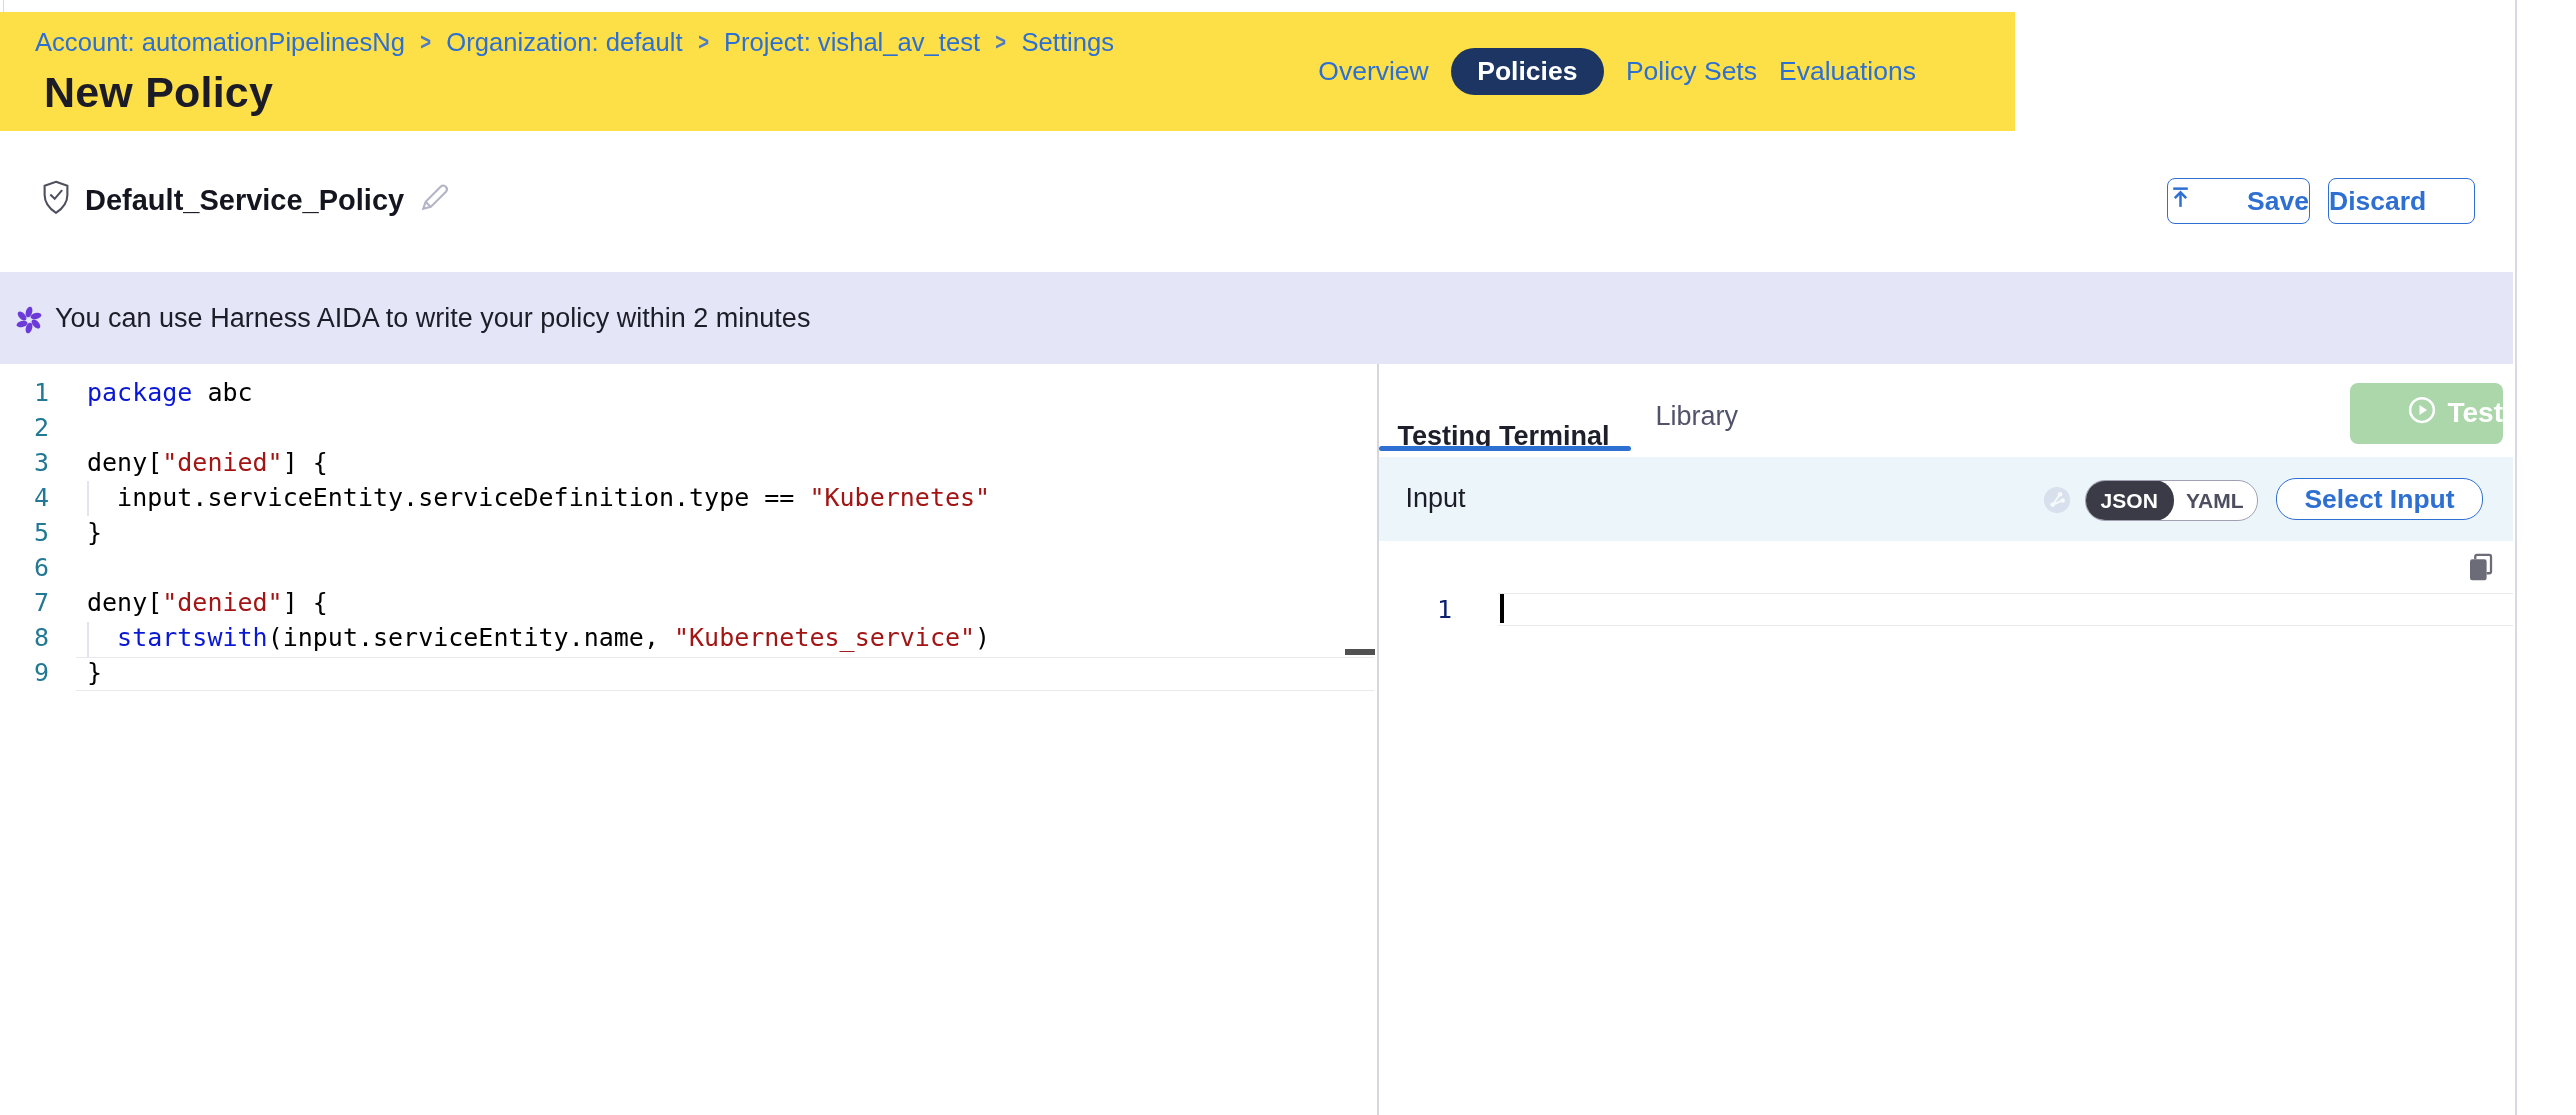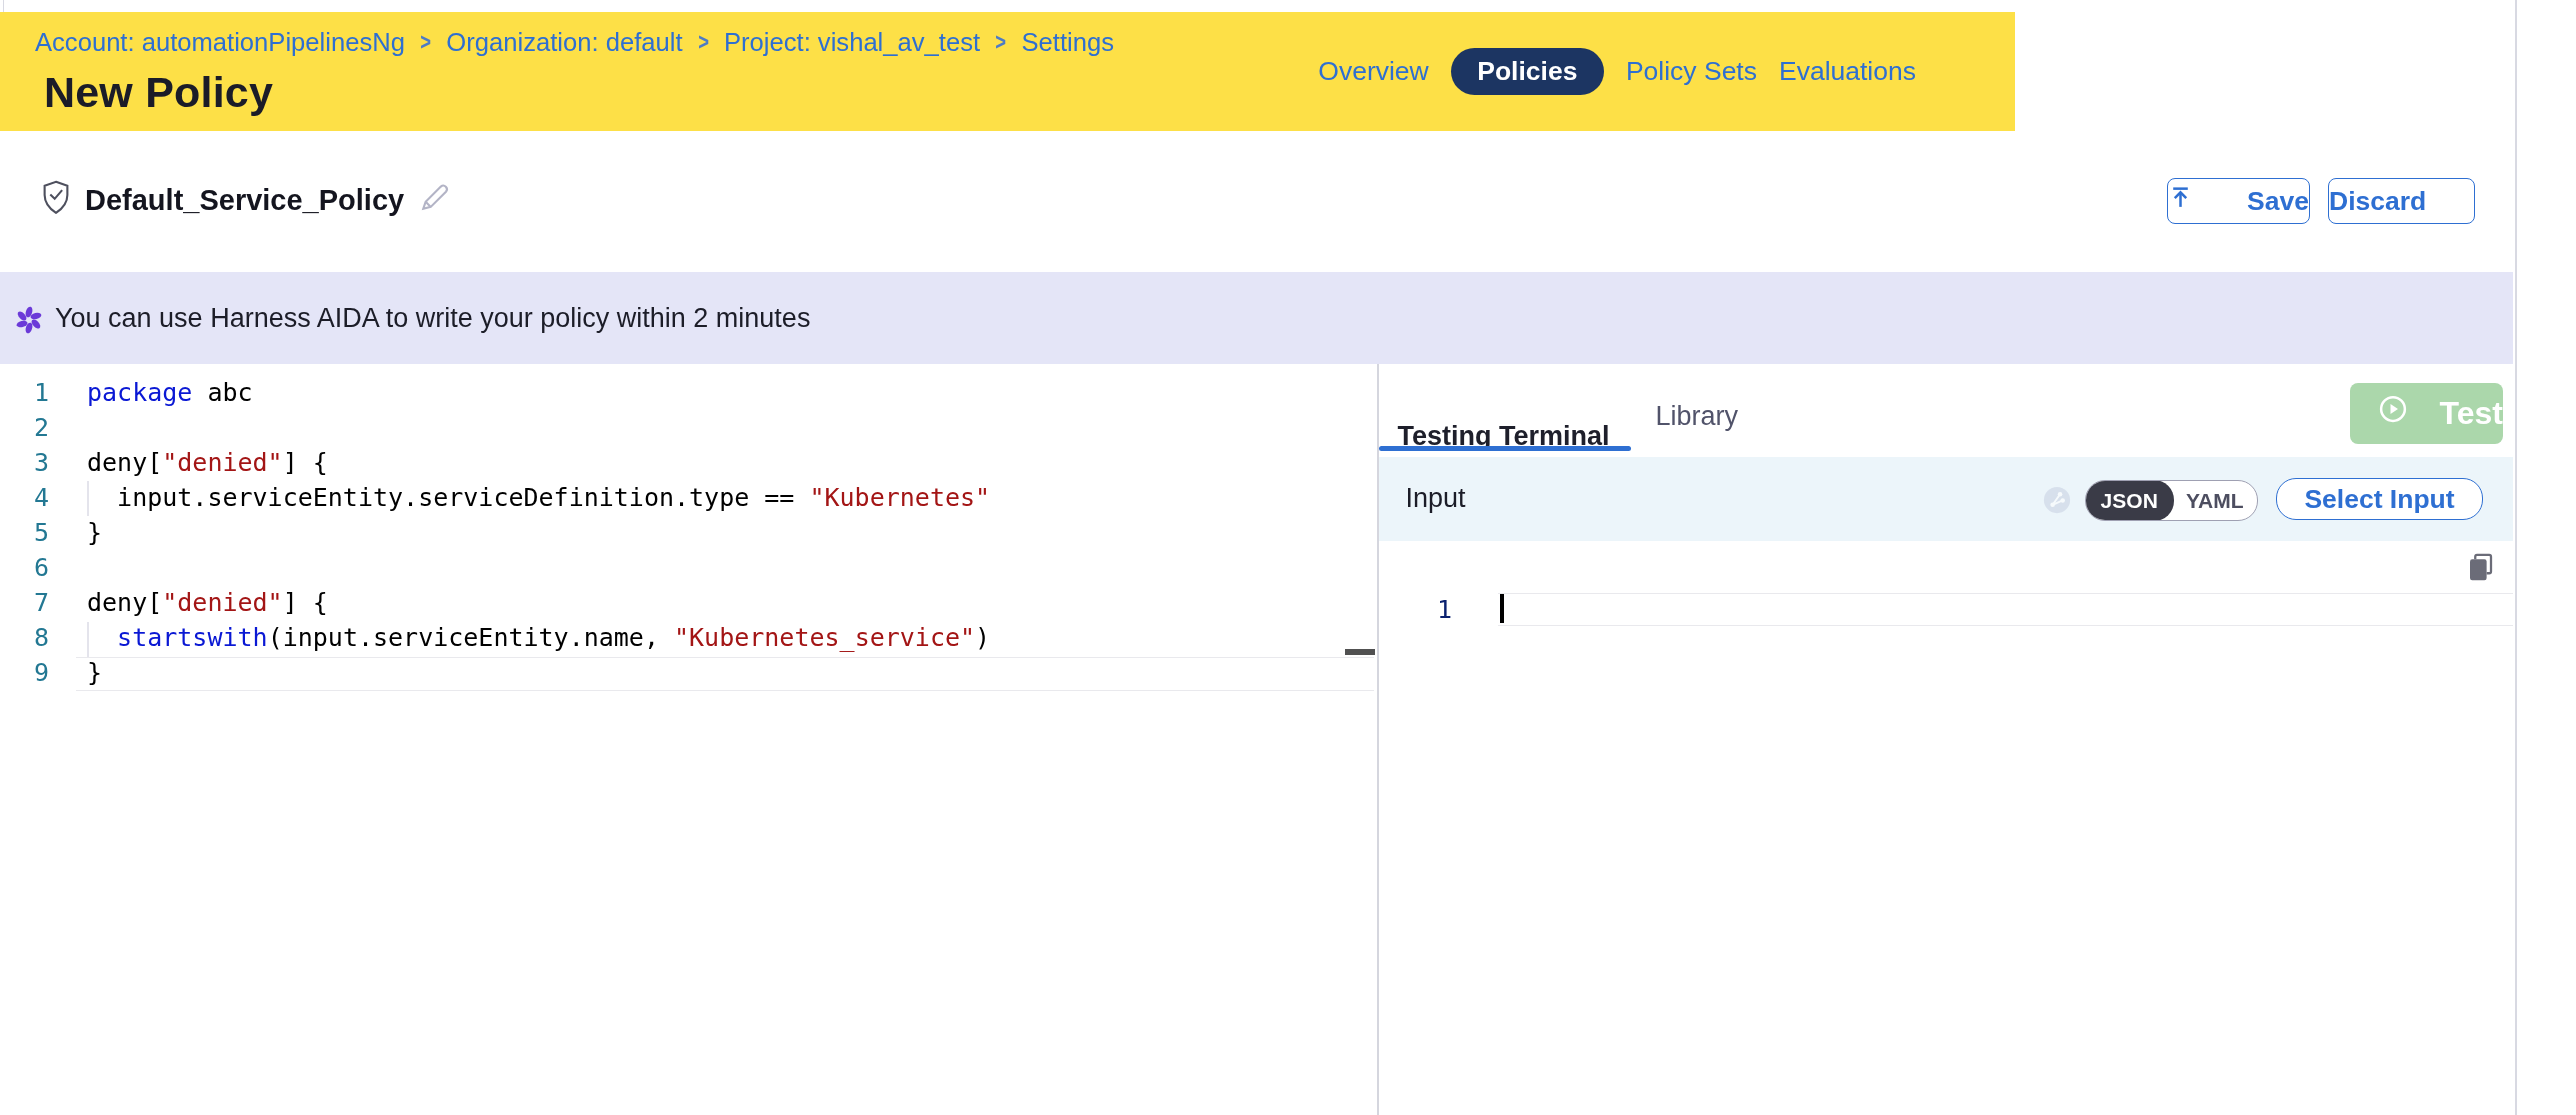--- a/index.html
+++ b/index.html
@@ -61,22 +61,22 @@
 
   #panel-divider{position:absolute;left:1377px;top:364px;width:1.8px;height:752px;background:#d5d6de;}
 
   
   #terminal{position:absolute;left:1379px;top:364px;width:1134px;height:752px;background:#fff;}
   #terminal-tabs{position:absolute;left:18.5px;top:37px;display:flex;gap:46px;}
   .term-tab{font-size:27px;color:#51536a;cursor:pointer;}
   .term-tab.active{font-weight:700;color:#1e1f2b;margin-top:20px;}
   #tab-underline{position:absolute;left:0;top:82px;width:252px;height:5.3px;border-radius:2.6px;background:var(--accent);}
   #test-btn{position:absolute;left:971px;top:18.5px;width:153px;height:61px;border-radius:8px;border:none;
-    background:var(--test-green);color:#fff;font-size:32px;font-weight:700;
-    display:flex;align-items:center;justify-content:space-between;gap:10.6px;cursor:default;padding-left:28px;}
+    background:var(--test-green);color:#fff;font-size:28px;font-weight:700;
+    display:flex;align-items:center;justify-content:flex-end;gap:10.6px;cursor:default;padding-left:28px;}
   #input-bar{position:absolute;left:0;top:93px;width:1134px;height:84px;background:var(--inputbar-bg);}
   #input-label{position:absolute;left:26.5px;top:25.6px;font-size:27px;color:#1c1d28;}
   #diff-icon{position:absolute;left:664px;top:122px;width:28px;height:28px;opacity:.55;cursor:default;}
   #format-toggle{position:absolute;left:706px;top:116px;width:173px;height:41px;background:#fff;
     border:1.8px solid #9fa0b2;border-radius:20px;display:flex;align-items:center;overflow:hidden;cursor:pointer;}
   .fmt{flex:1;text-align:center;font-size:21px;font-weight:700;color:#4d4e60;line-height:37px;}
   .fmt.active{background:#3a3b47;color:#fff;border-radius:20px;height:41px;margin:-1.8px;line-height:41px;flex:none;width:90px;}
   #select-input-btn{left:897px;top:114px;width:207px;height:42px;position:absolute;
     border:1.8px solid var(--accent);border-radius:20px;background:#fff;color:var(--accent);
     font-size:26.5px;font-weight:600;display:flex;align-items:center;justify-content:center;cursor:pointer;}

